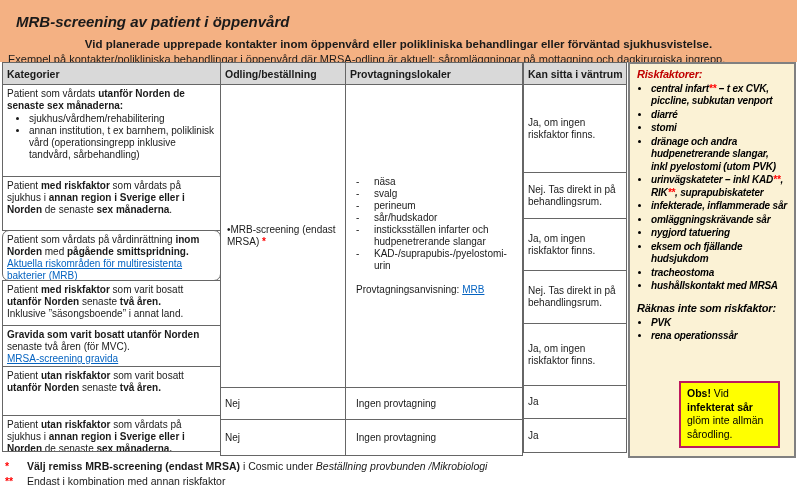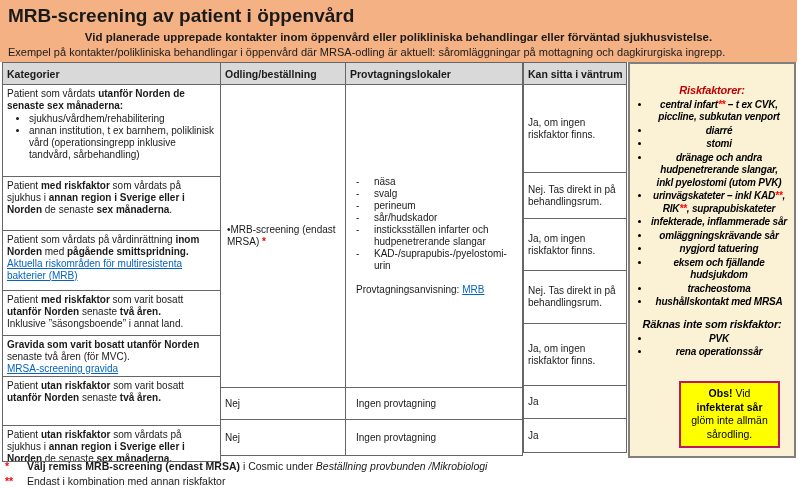--- a/index.html
+++ b/index.html
@@ -1,21 +1,21 @@
 <!DOCTYPE html>
 <html><head>
 <meta charset="utf-8">
 <style>
   html,body{margin:0;padding:0;background:#fff;}
   .page{position:relative;width:799px;height:489px;background:#ffffff;
         font-family:"Liberation Sans",sans-serif;color:#1a1a1a;overflow:hidden;}
   
   .band{position:absolute;left:0;top:0;width:797px;height:62px;background:#F4B183;
         box-sizing:border-box;padding:5px 8px 0 8px;}
-  .band .title{font-size:19px;font-weight:bold;margin:0;}
+  .band .title{font-size:15px;font-weight:bold;margin:8px;font-style:italic;}
   .band .sub-bold{font-size:11.5px;font-weight:bold;margin-top:4px;text-align:center;}
   .band .sub{font-size:11px;margin-top:3px;}
   
   .th{position:absolute;box-sizing:border-box;height:23px;background:#D9D9D9;
       border:1px solid #666;display:flex;align-items:center;padding:0 4px;
       font-size:10.5px;font-weight:bold;white-space:nowrap;}
   .col{position:absolute;top:84px;}
   .cell{box-sizing:border-box;border:1px solid #666;background:#fff;font-size:10px;
         line-height:1.2;padding:3px 4px;overflow:hidden;margin-top:-1px;}
   .col .cell:first-child{margin-top:0;}
@@ -27,22 +27,22 @@
   
   .prov-merged{display:flex;flex-direction:column;justify-content:center;
                padding:4px 2px 4px 10px;}
   .site-row{display:flex;}
   .dash{width:18px;flex:none;}
   .site-text{max-width:132px;}
   .anvisning{margin-top:12px;}
   
   .riskbox{position:absolute;left:628px;top:62px;width:168px;height:396px;
            box-sizing:border-box;background:#FBF2D5;border:2px solid #808080;
-           padding:20px 7px;font-style:italic;font-weight:bold;font-size:10px;
-           line-height:1.25;letter-spacing:-0.2px;color:#000;text-align:center;}
+           padding:4px 7px;font-style:italic;font-weight:bold;font-size:10px;
+           line-height:1.25;letter-spacing:-0.2px;color:#000;}
   .riskbox .rtitle{color:#C00000;font-size:11px;margin:0 0 1px 0;}
   .riskbox ul{margin:1px 0 0 0;padding-left:14px;}
   .riskbox li{margin:0 0 1px 0;}
   .riskbox .rsub{font-size:11px;margin-top:9px;}
   .obs{position:absolute;left:49px;top:317px;width:101px;box-sizing:border-box;
        background:#FFFF00;border:2px solid #be185d;padding:4px 6px;font-style:normal;
        font-weight:normal;font-size:10.5px;line-height:1.3;letter-spacing:0;}
   
   .fnotes{position:absolute;left:2px;top:459px;width:640px;}
   .fn{display:flex;font-size:10.5px;line-height:1.4;}
@@ -77,21 +77,21 @@
     <div class="cell" style="height:93px;">
       <span>Patient som vårdats </span><b>utanför Norden de senaste sex månaderna:</b>
       <ul class="cat-ul">
         <li>sjukhus/vårdhem/rehabilitering</li>
         <li>annan institution, t ex barnhem, poliklinisk vård (operationsingrepp inklusive tandvård, sårbehandling)</li>
       </ul>
     </div>
     <div class="cell" style="height:55px;">
       <span>Patient </span><b>med riskfaktor</b><span> som vårdats på sjukhus i </span><b>annan region i Sverige eller i Norden</b><span> de senaste </span><b>sex månaderna</b><span>.</span>
     </div>
-    <div class="cell" style="height:61px;">
+    <div class="cell" style="height:51px;border-radius:7px;">
       <span>Patient som vårdats på vårdinrättning </span><b>inom Norden</b><span> med </span><b>pågående smittspridning.</b>
       <div><span class="link">Aktuella riskområden för multiresistenta bakterier (MRB)</span></div>
     </div>
     <div class="cell" style="height:46px;">
       <span>Patient </span><b>med riskfaktor</b><span> som varit bosatt </span><b>utanför Norden</b><span> senaste </span><b>två åren.</b>
       <div>Inklusive ”säsongsboende” i annat land.</div>
     </div>
     <div class="cell" style="height:42px;">
       <b>Gravida som varit bosatt utanför Norden</b>
       <div>senaste två åren (för MVC).</div>

